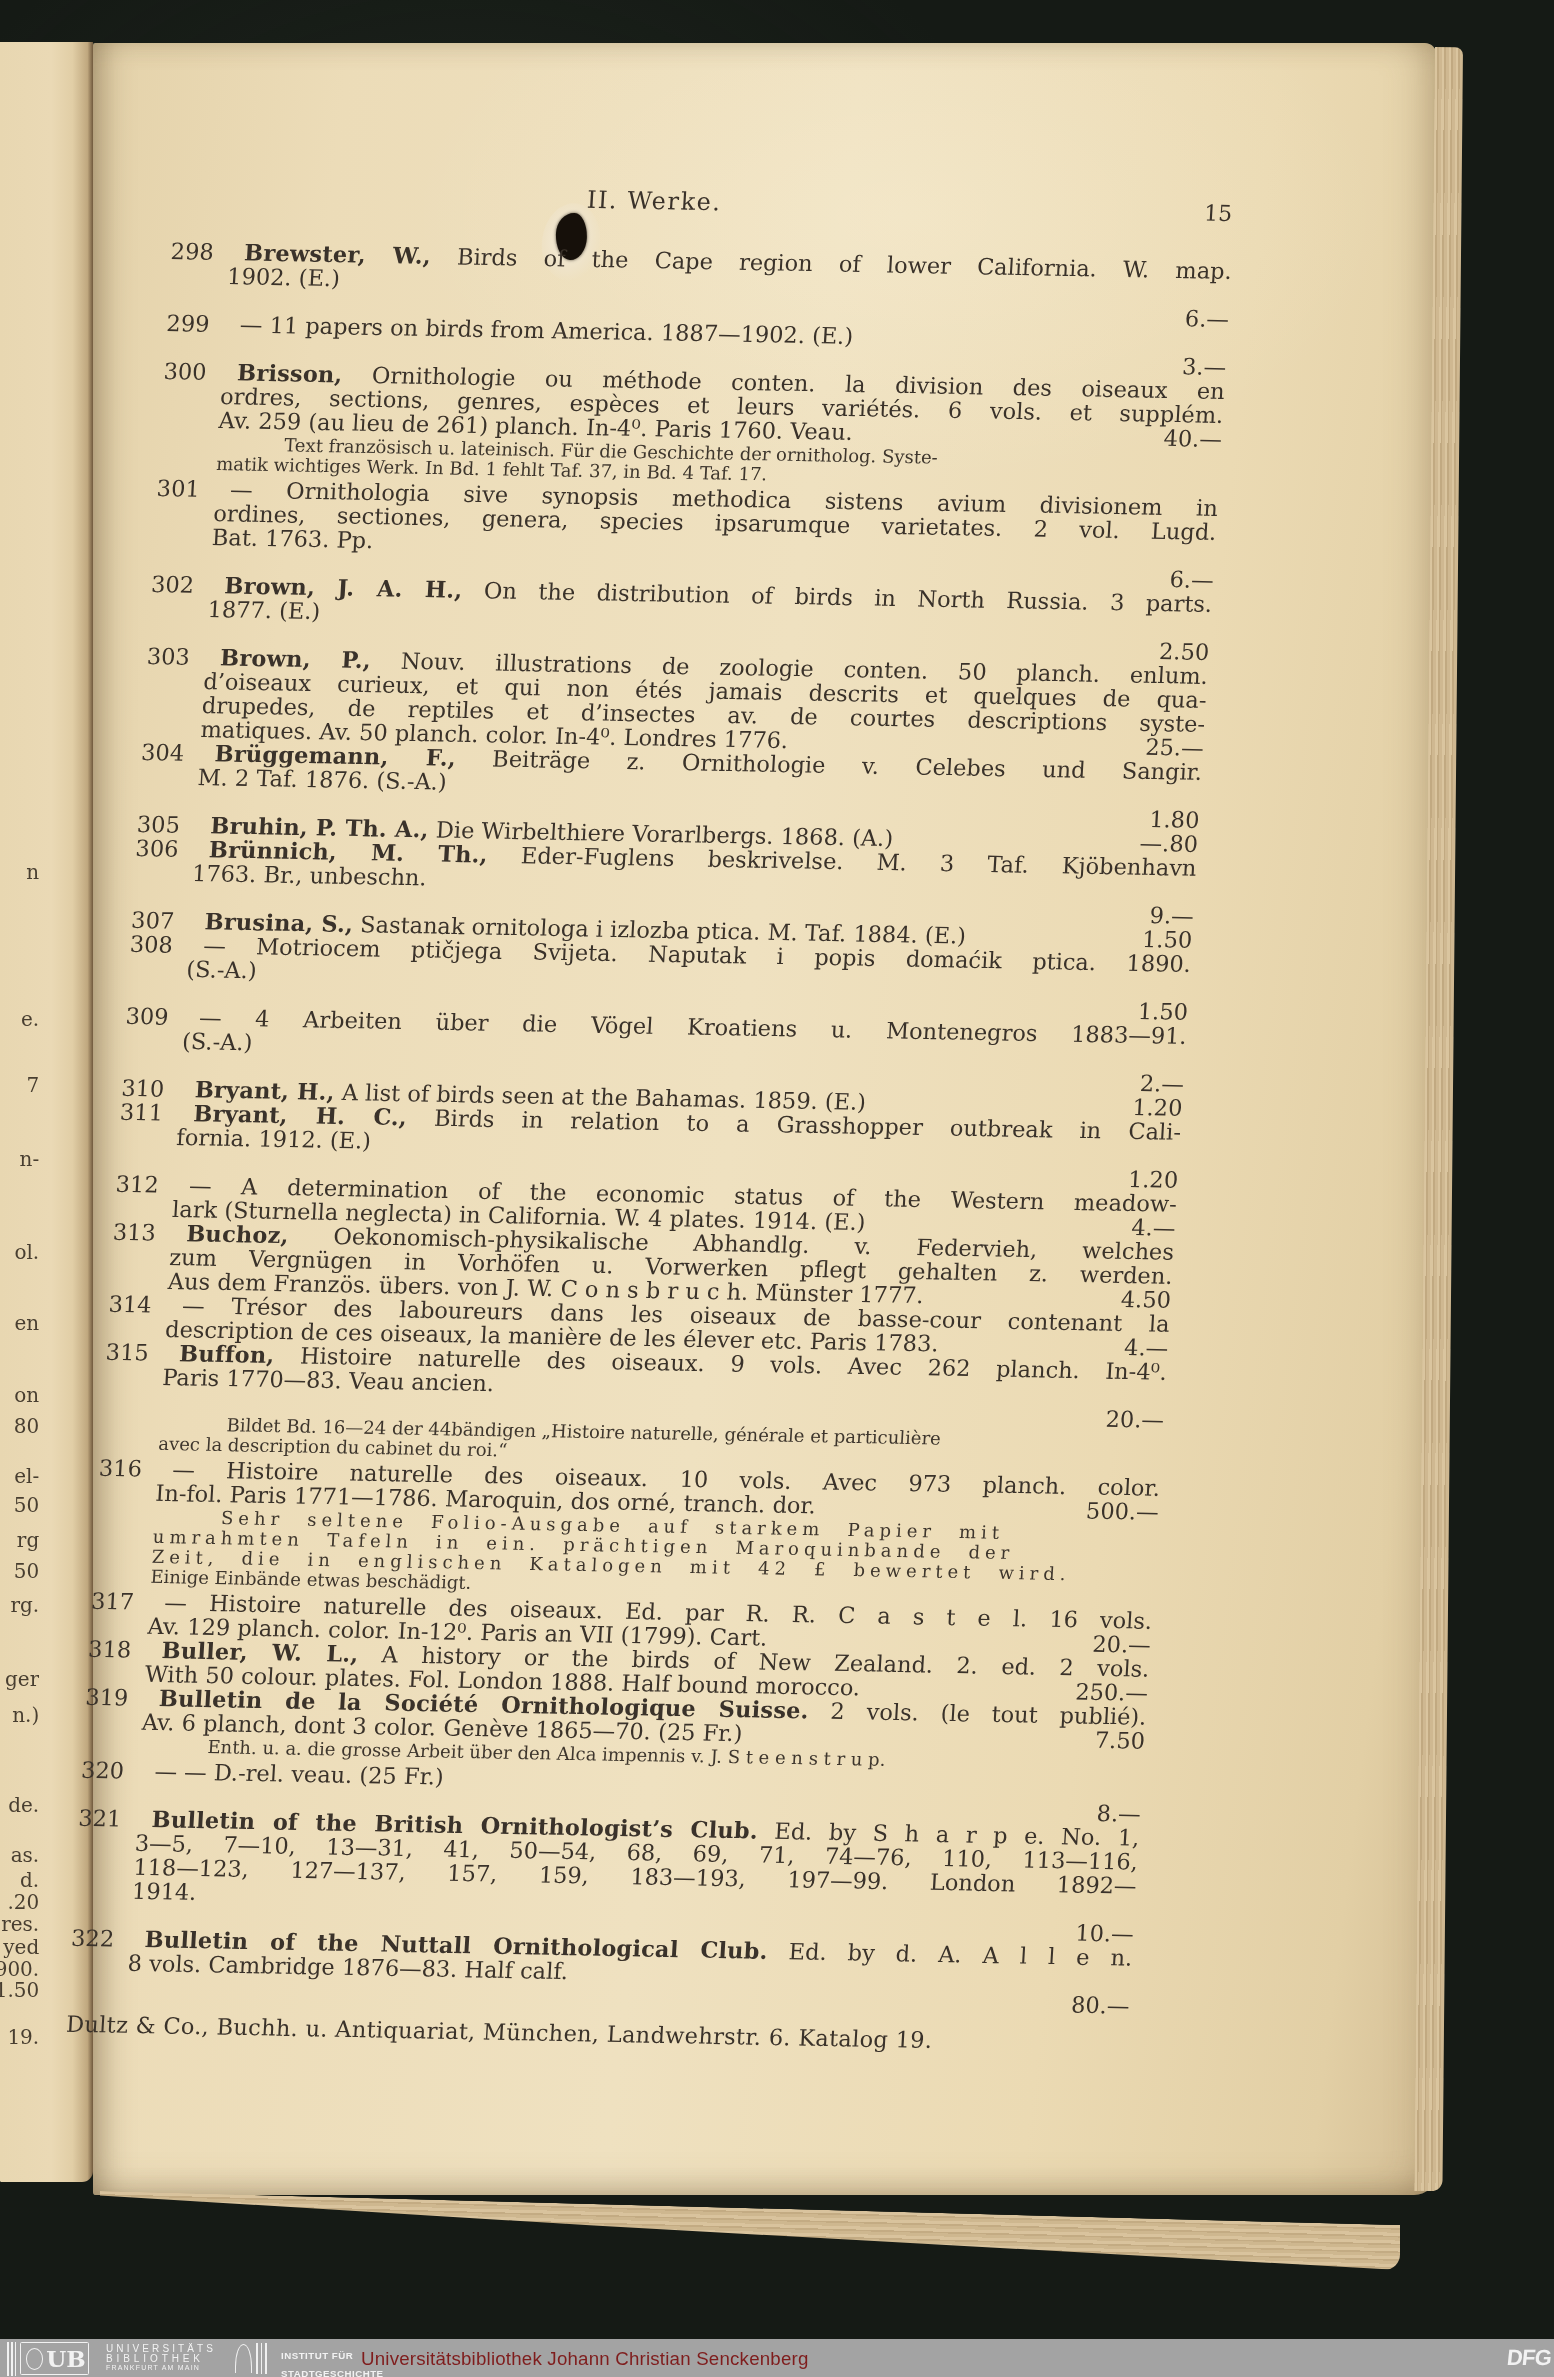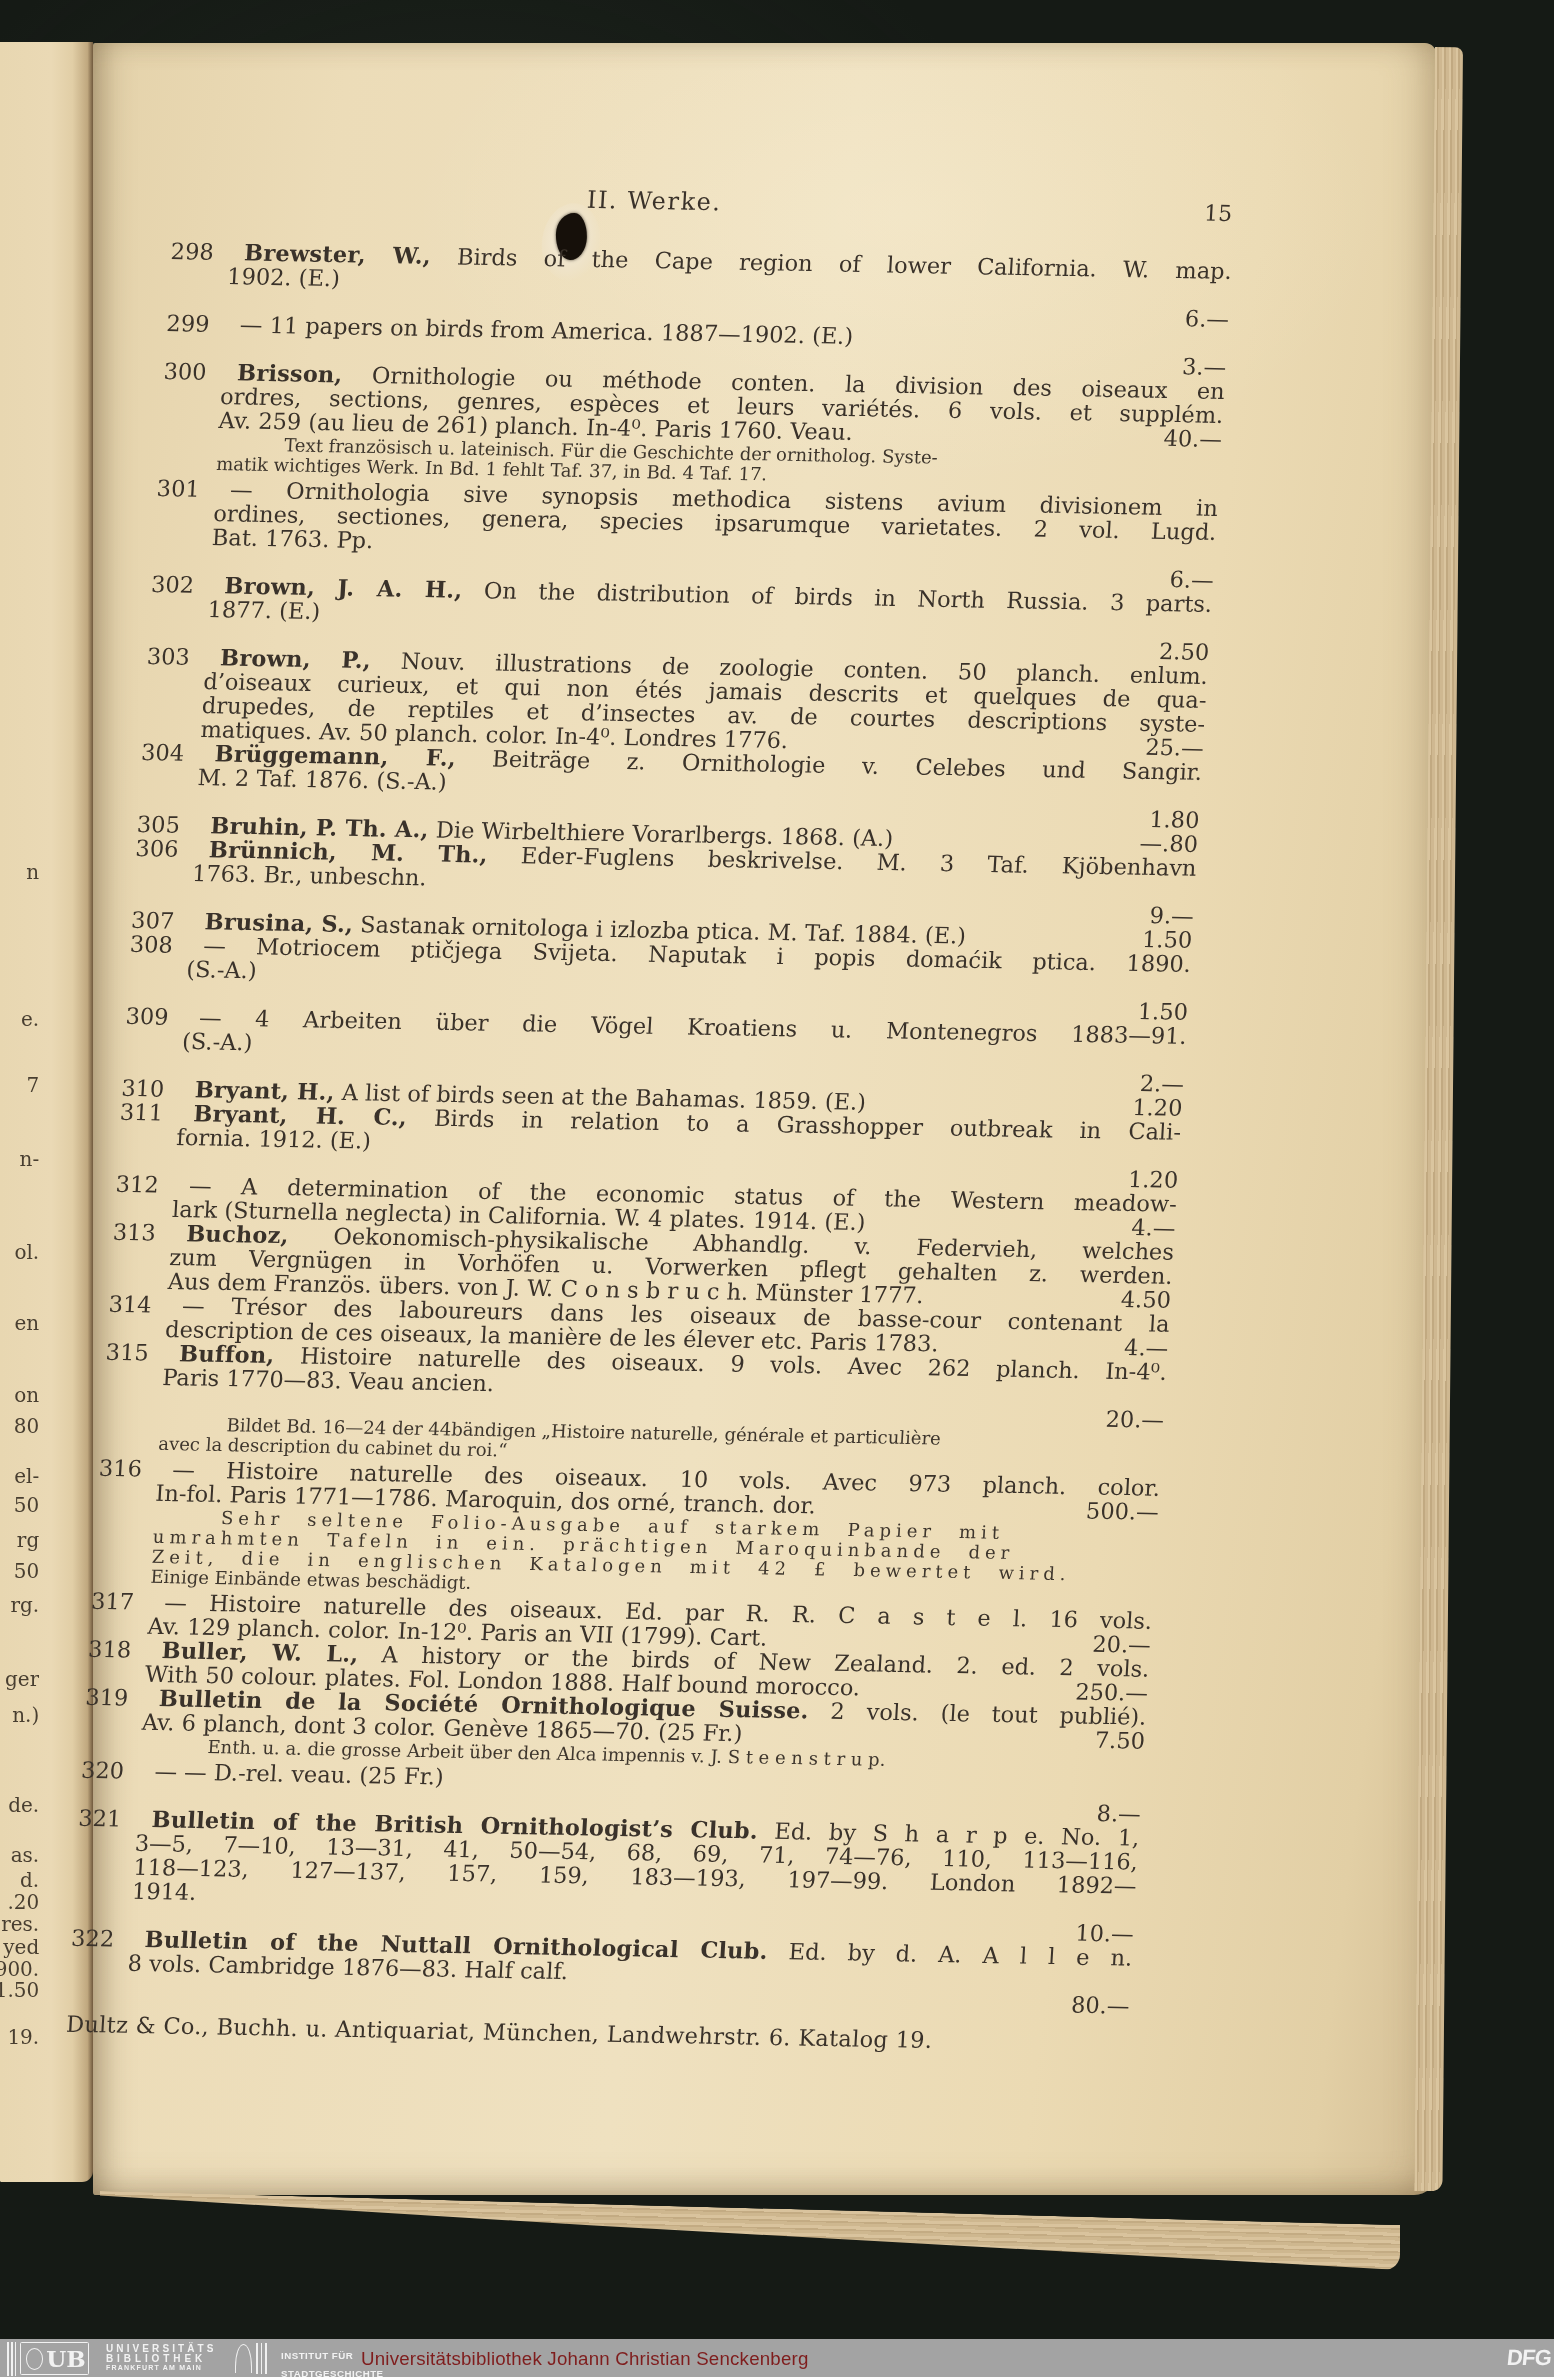--- a/index.html
+++ b/index.html
@@ -83,21 +83,21 @@
   .footer-bar{
     position:absolute;left:0;top:2339px;width:1527px;height:38px;background:#a3a3a3;
     font-family:"Liberation Sans","DejaVu Sans",sans-serif;color:#f2f2f2;padding-left:36px;
   }
   .ub-logo{position:absolute;left:20px;top:3.1px;width:67px;height:31px;border:1.6px solid #f2f2f2;
     border-radius:1.6px;display:flex;align-items:center;}
   .ub-logo::before{content:"";position:absolute;left:-14px;top:-1.6px;width:11px;height:34px;
     background:repeating-linear-gradient(90deg,#f2f2f2 0 1.6px,rgba(0,0,0,0) 1.6px 3.9px);}
   .ub-face{width:15.5px;height:20px;border:1.6px solid #f2f2f2;border-radius:50%;margin:0 3.1px 0 4.7px;}
   .ub-abbr{font-family:"DejaVu Serif","Liberation Serif",serif;font-size:23px;font-weight:700;line-height:1;}
-  .ub-text{position:absolute;left:106px;top:4.7px;font-weight:bold;}
+  .ub-text{position:absolute;left:106px;top:4.7px;}
   .ub-text .l1{font-size:10px;letter-spacing:3.1px;line-height:10px;}
   .ub-text .l2{font-size:10px;letter-spacing:3.9px;line-height:10px;}
   .ub-text .l3{font-size:7px;letter-spacing:1.2px;line-height:8.6px;}
   .inst-logo{position:absolute;left:233px;top:3.9px;width:39px;height:31px;}
   .inst-logo::before{content:"";position:absolute;left:1.6px;top:1.6px;width:15.5px;height:28px;
     border:1.6px solid #f0f0f0;border-bottom:none;border-radius:100% 100% 0 0 / 160% 160% 0 0;}
   .inst-logo::after{content:"";position:absolute;left:23px;top:0;width:14px;height:31px;
     background:repeating-linear-gradient(90deg,#f0f0f0 0 1.6px,rgba(0,0,0,0) 1.6px 4.7px);}
   .inst-text{position:absolute;left:281px;top:3.1px;}
   .inst-text .b1{font-size:9.7px;font-weight:700;letter-spacing:0.5px;line-height:9.3px;margin-top:9px;}

